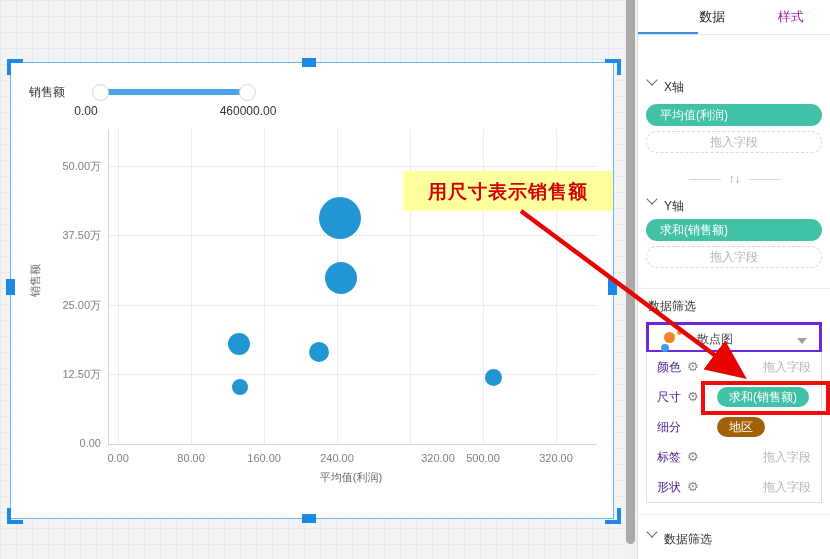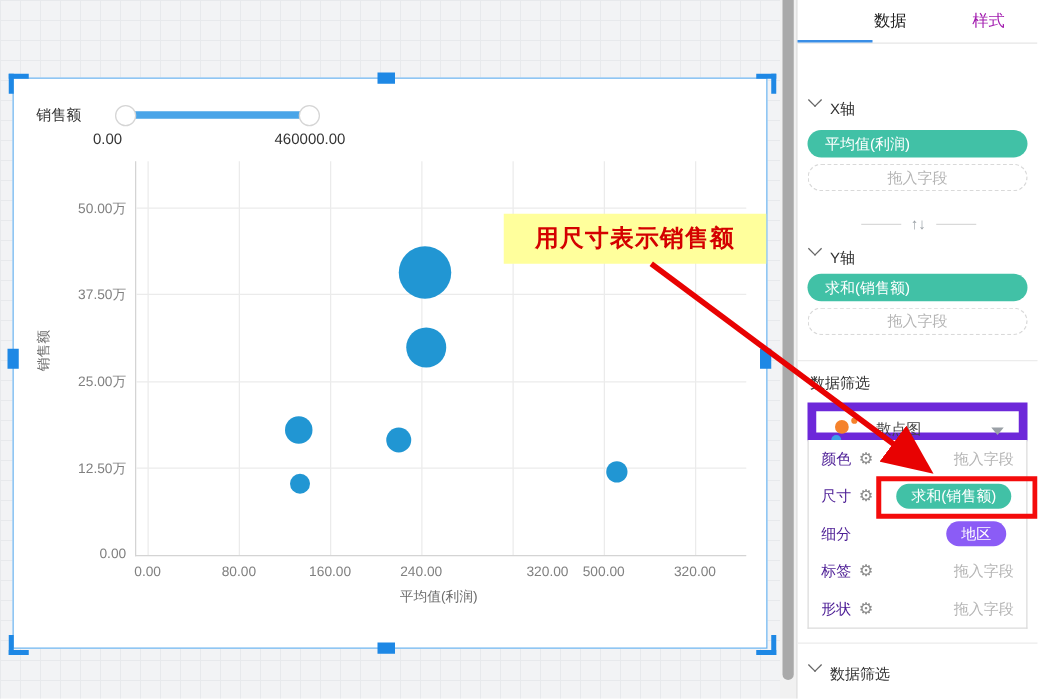--- a/index.html
+++ b/index.html
@@ -59,28 +59,28 @@
   .p-title{height:27px;line-height:26px;text-align:center;font-size:13px;color:#333;border-bottom:1px solid #ececec;}
   .p-tabs{position:relative;height:34px;border-bottom:1px solid #e6e6e6;display:flex;}
   .tab{flex:1;text-align:center;line-height:33px;font-size:13px;color:#a21caf;cursor:pointer;}
   .tab.active{color:#222;padding-left:35px;}
   .tab-underline{position:absolute;left:0;bottom:0;width:60px;height:2px;background:#3a8ee6;}
   .sec-header{position:absolute;left:10px;display:flex;align-items:flex-start;font-size:12px;color:#333;}
   .chev{width:7px;height:7px;border-left:1.5px solid #666;border-bottom:1.5px solid #666;transform:rotate(-45deg);margin-right:8px;margin-top:-3px;}
   .pill{position:absolute;left:8px;width:176px;height:22px;border-radius:11px;box-sizing:border-box;
         color:#fff;font-size:12px;line-height:22px;padding-left:14px;}
   .pill-teal{background:#41c1a6;}
-  .pill-blue{background:#8b5cf6;margin-left:40px;}
+  .pill-blue{background:#a16207;}
   .dash-pill{position:absolute;left:8px;width:176px;height:22px;border-radius:11px;box-sizing:border-box;
         border:1px dashed #d9d9d9;background:#fff;color:#b5b5b5;font-size:12px;line-height:20px;text-align:center;}
   .swap{position:absolute;left:0;width:193px;top:170px;height:18px;display:flex;align-items:center;justify-content:center;color:#9aa0a6;font-size:12px;}
   .swap .bar{width:32px;height:1px;background:#d9d9d9;margin:0 8px;}
   .p-divider{position:absolute;left:0;width:193px;height:1px;background:#ececec;}
   .all-props{position:absolute;left:10px;top:298px;font-size:12px;color:#333;}
-  .type-select{position:absolute;left:8px;top:322px;width:176px;height:31px;border:7px solid #6d28d9;background:#fff;box-sizing:border-box;}
+  .type-select{position:absolute;left:8px;top:322px;width:176px;height:31px;border:3px solid #6d28d9;background:#fff;box-sizing:border-box;}
   .ts-icon{position:absolute;left:12px;top:4px;width:24px;height:24px;}
   .ts-icon .d1{position:absolute;left:3px;top:3px;width:11px;height:11px;border-radius:50%;background:#f5822b;}
   .ts-icon .d2{position:absolute;left:16px;top:1px;width:5px;height:5px;border-radius:50%;background:#f5822b;}
   .ts-icon .d3{position:absolute;left:0px;top:15px;width:8px;height:8px;border-radius:50%;background:#3d9fe8;}
   .ts-label{position:absolute;left:48px;top:0;line-height:29px;font-size:12px;color:#444;}
   .ts-caret{position:absolute;right:12px;top:13px;width:0;height:0;border-left:5px solid transparent;border-right:5px solid transparent;border-top:6px solid #9aa0a6;}
   .props-box{position:absolute;left:8px;top:352px;width:176px;height:151px;border:1px solid #dcdcdc;border-top:none;background:#fff;box-sizing:border-box;}
   .prop-row{position:relative;height:30px;}
   .prop-label{position:absolute;left:10px;top:0;line-height:30px;font-size:12px;color:#4c1d95;}
   .gear{position:absolute;left:40px;top:0;line-height:30px;font-size:13px;color:#8a8a8a;}

